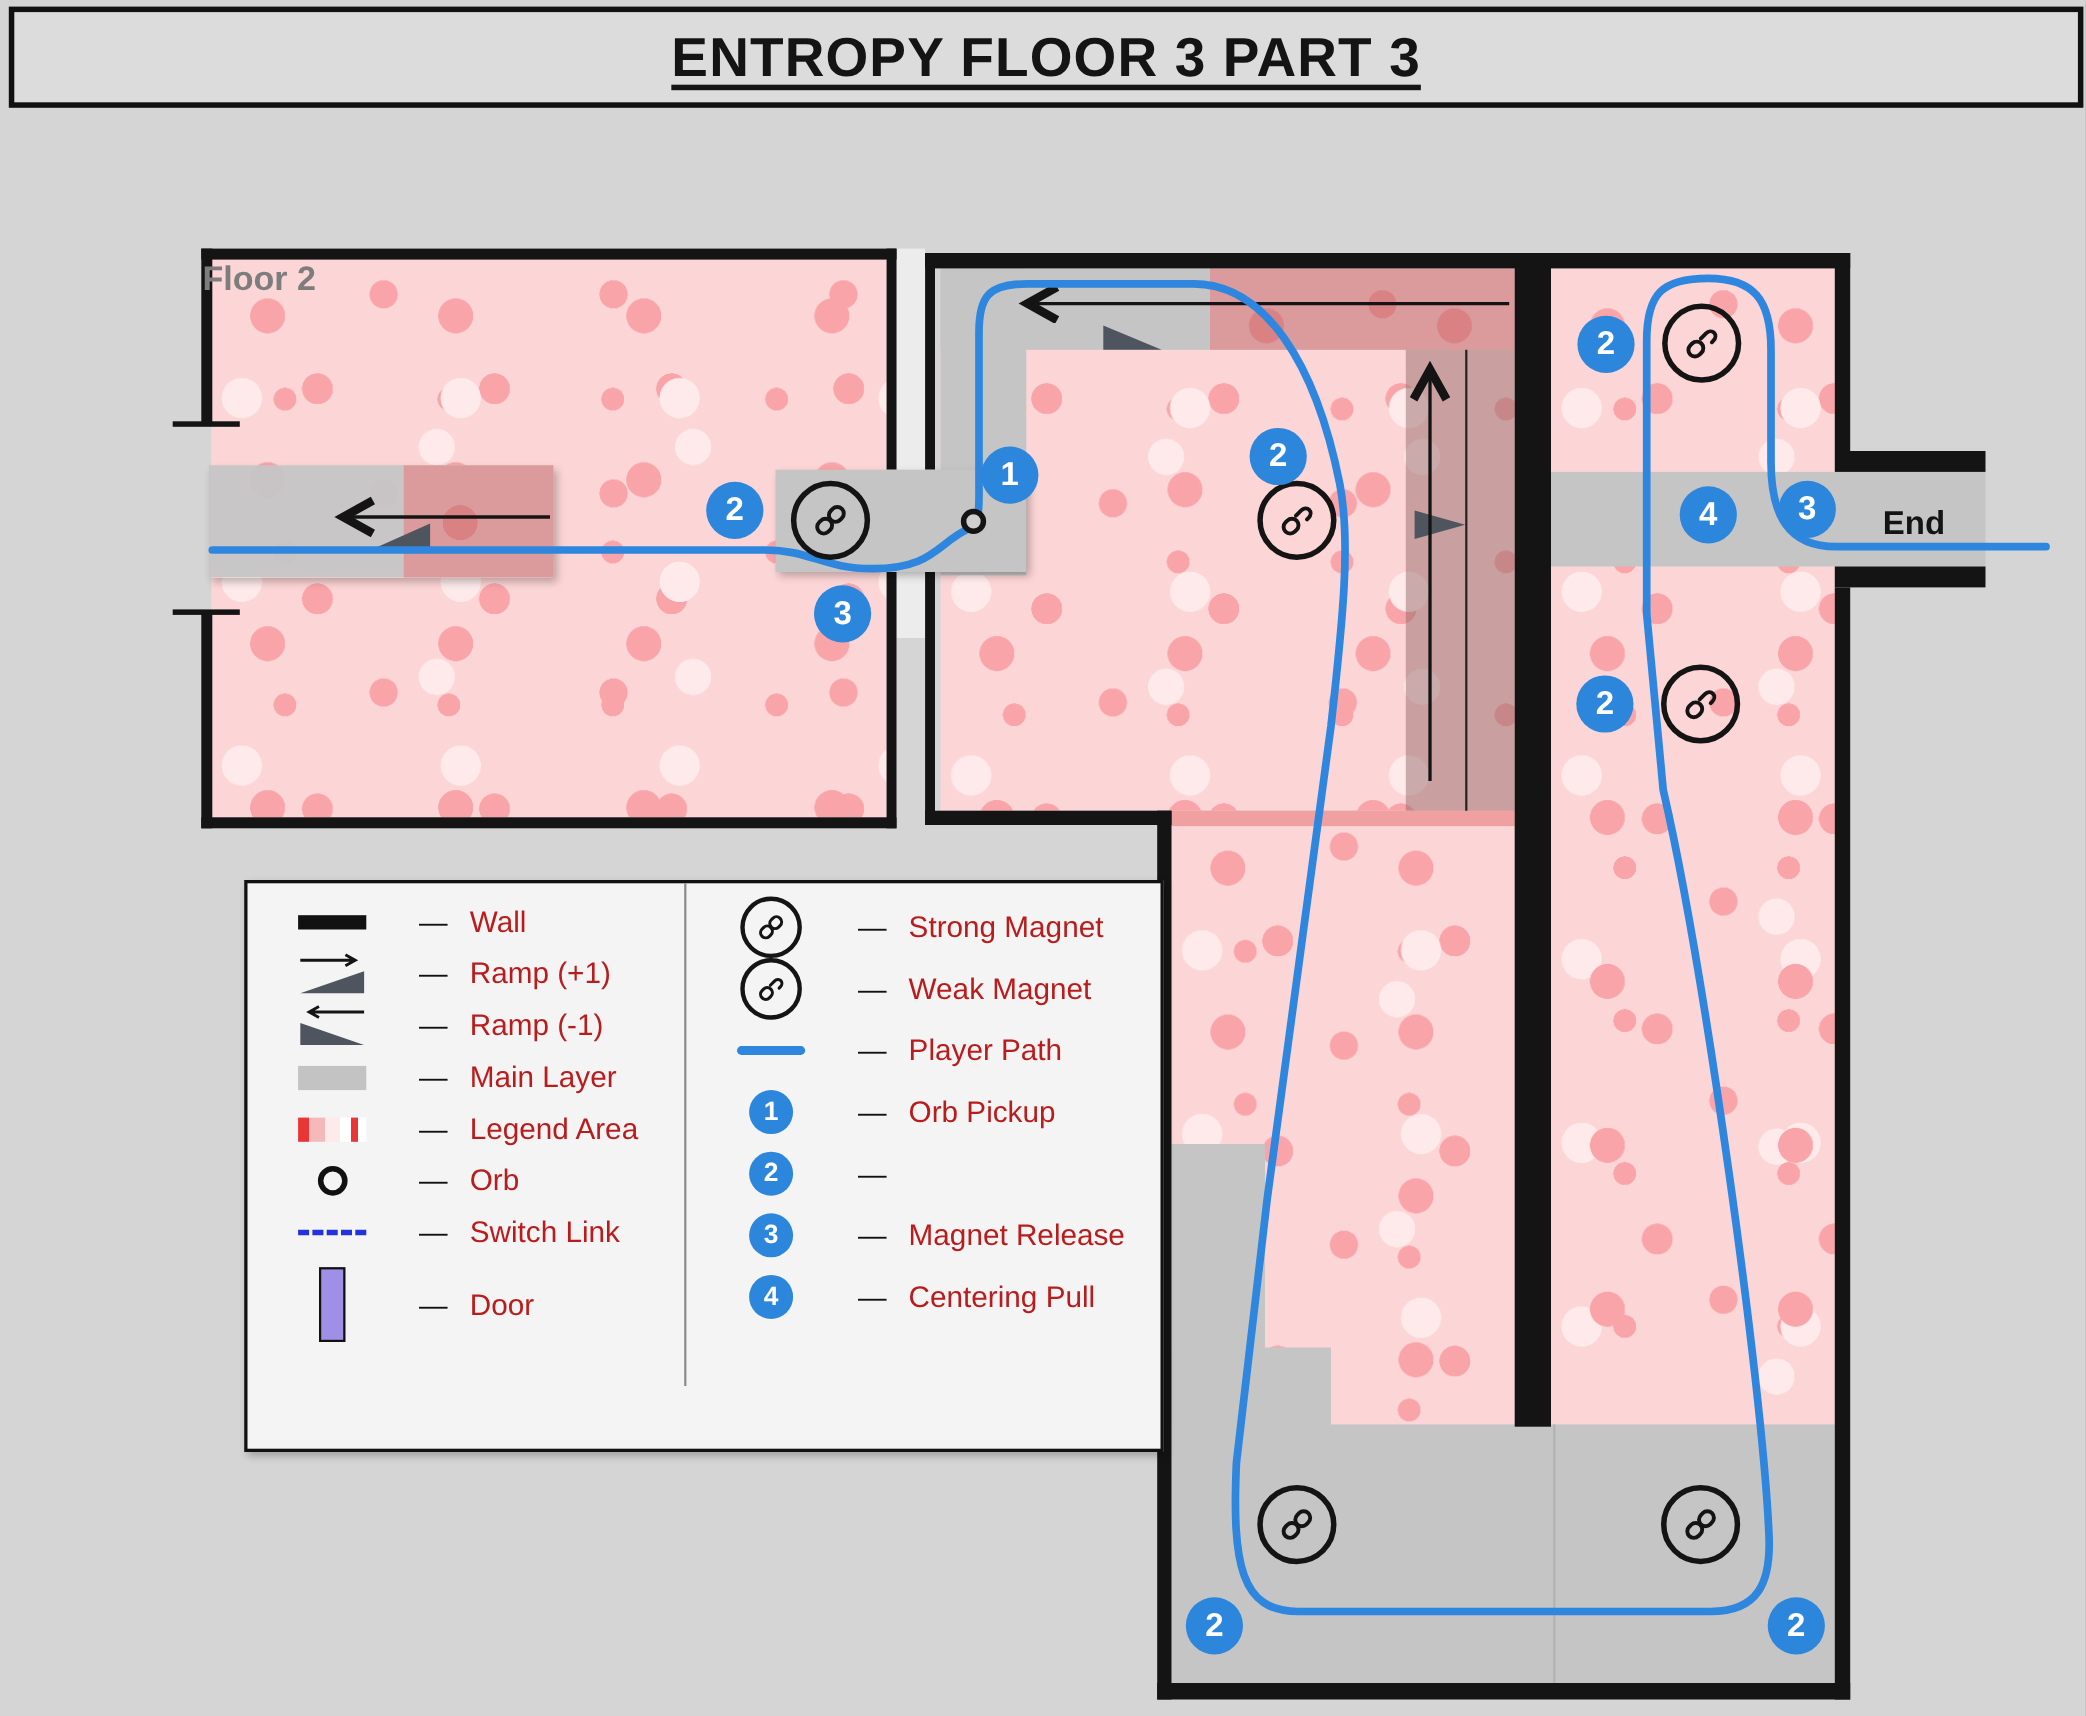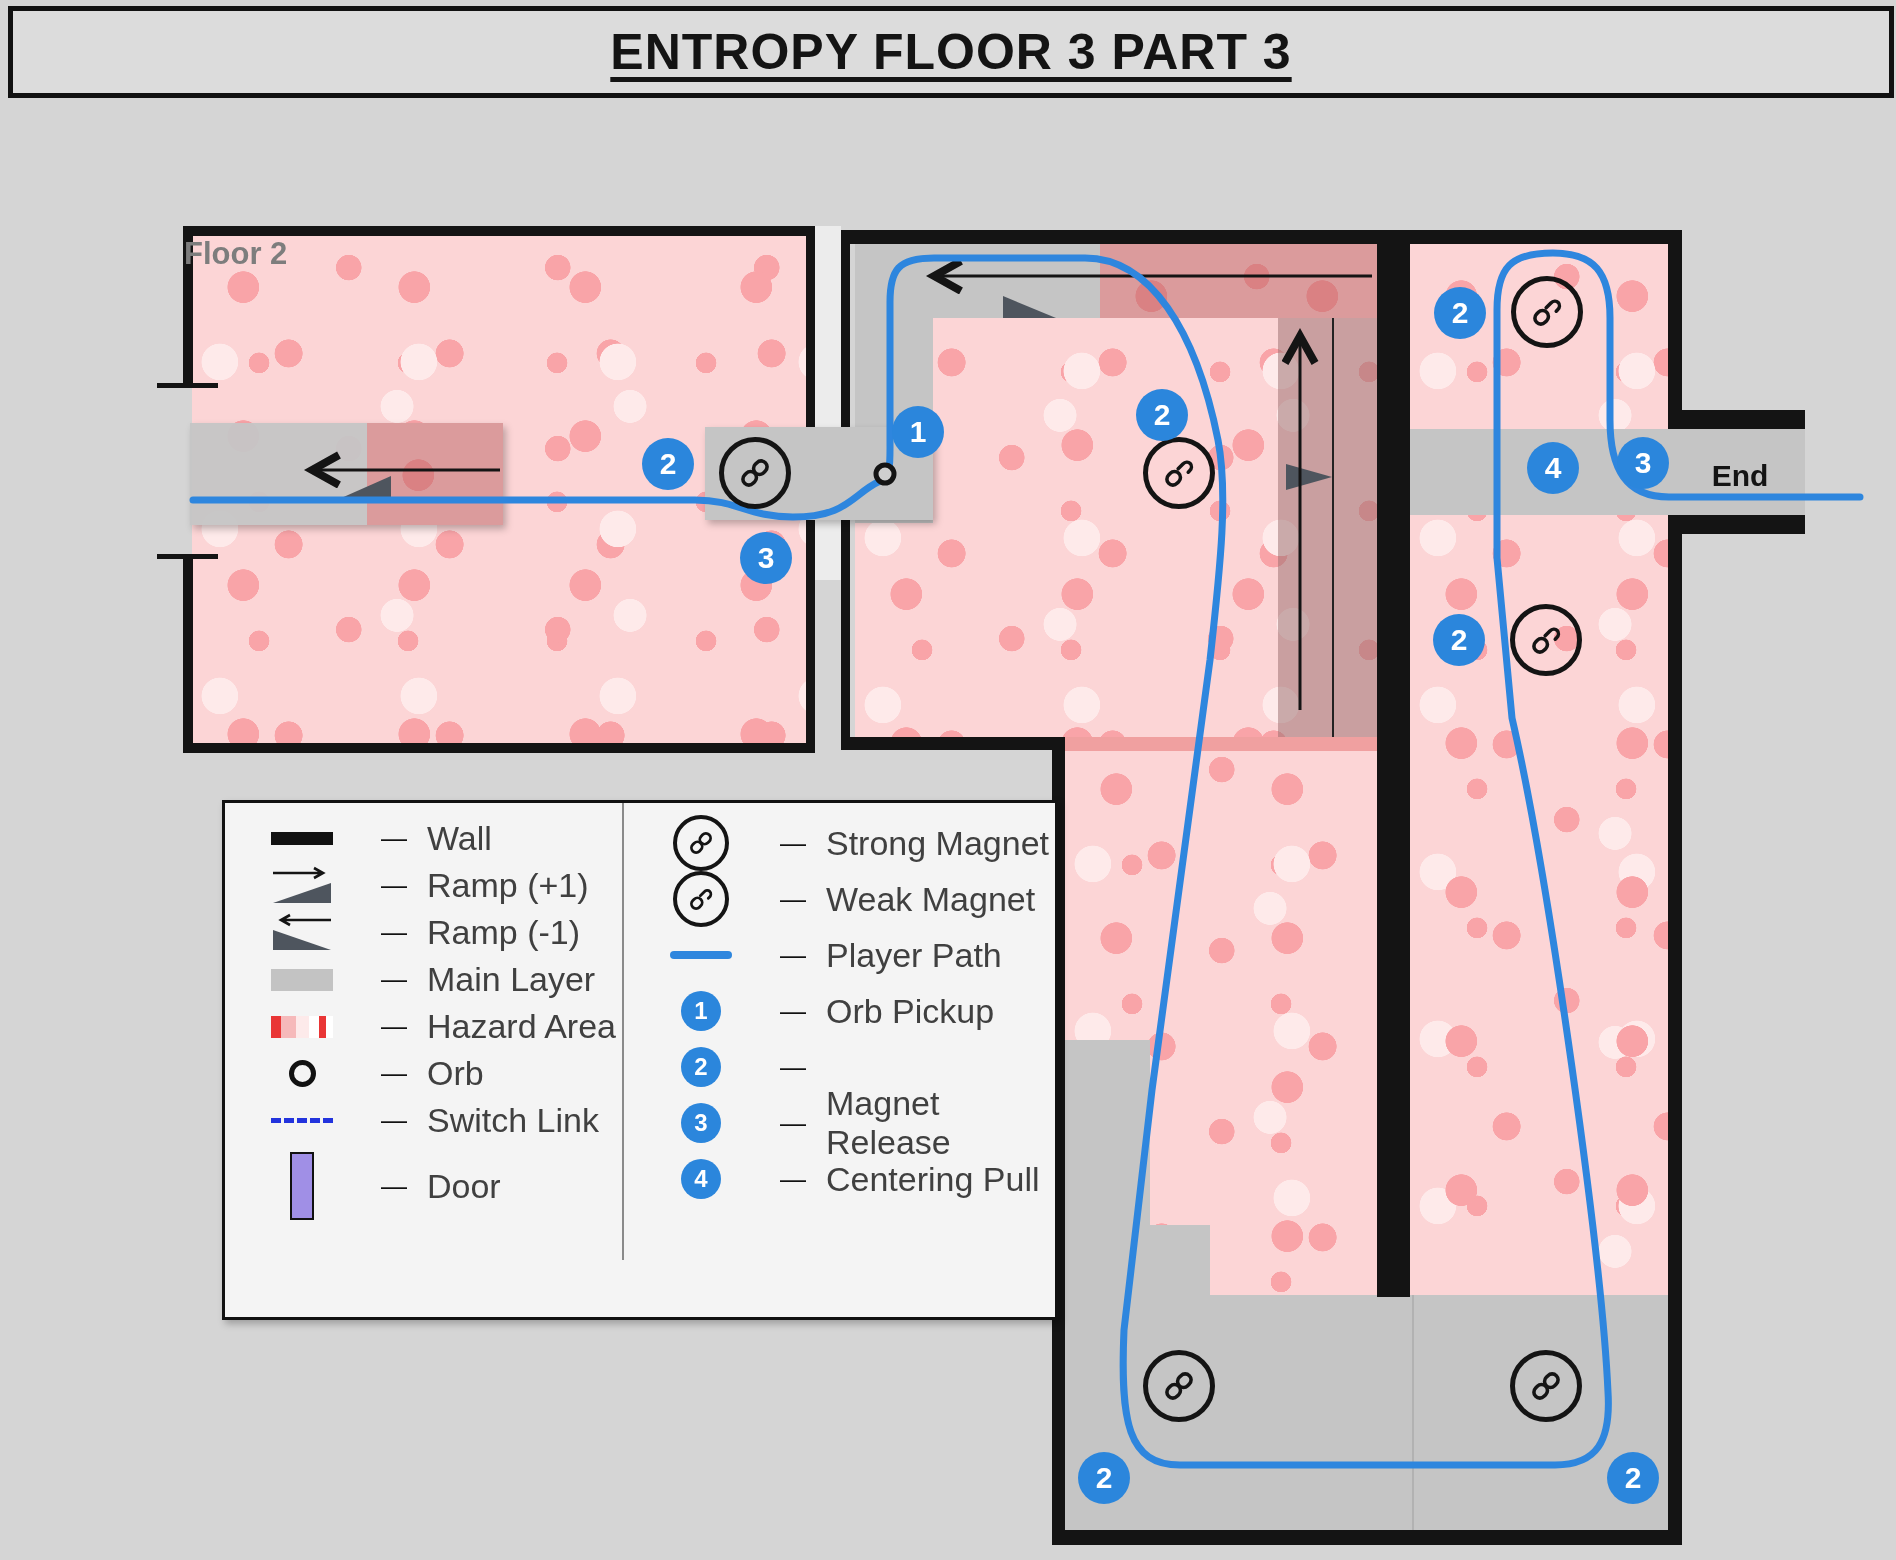--- a/index.html
+++ b/index.html
@@ -44,21 +44,21 @@
           border:3px solid #111;box-sizing:border-box;}
   .legend-header{height:56px;border-bottom:4px solid #111;display:flex;align-items:center;justify-content:center;
                  font-size:32px;}
   .legend-body{display:flex;height:457px;}
   .legend-col{box-sizing:border-box;padding-top:12px;}
   .legend-col.left{width:399px;border-right:2px solid #8a8a8a;}
   .legend-col.right{flex:1;}
   .lrow{display:flex;align-items:center;padding-left:18px;}
   .swcell{width:118px;display:flex;align-items:center;justify-content:center;flex:none;}
   .dashcell{width:66px;text-align:center;font-size:26px;color:#111;flex:none;}
-  .lbl{font-size:34px;color:#404040;}
+  .lbl{font-size:27px;color:#b91c1c;}
   
   .sw-wall{width:62px;height:13px;background:#111;}
   .sw-main{width:62px;height:22px;background:#c3c3c3;}
   .sw-hazard{width:62px;height:22px;background:
      linear-gradient(90deg,#e93535 0 16%, #f6b9ba 16% 40%, #fdeaea 40% 62%, #ffffff 62% 78%, #e93535 78% 88%, #ffffff 88%);}
   .sw-orb{width:17px;height:17px;border:5px solid #111;border-radius:50%;}
   .sw-switch{width:62px;height:0;border-top:5px dashed #2233dd;}
   .sw-door{width:20px;height:64px;border:2px solid #111;}
   .sw-path{width:62px;height:8px;border-radius:4px;}
   .badge{width:40px;height:40px;border-radius:50%;color:#fff;font-weight:bold;font-size:24px;
@@ -245,21 +245,21 @@
               <div class="sw-main"></div>
             </div>
             <div class="dashcell">—</div>
             <div class="lbl">Main Layer</div>
           </div>
           <div class="lrow" style="height: 47px;">
             <div class="swcell">
               <div class="sw-hazard"></div>
             </div>
             <div class="dashcell">—</div>
-            <div class="lbl">Hazard Area</div>
+            <div class="lbl">Legend Area</div>
           </div>
           <div class="lrow" style="height: 47px;">
             <div class="swcell">
               <div class="sw-orb"></div>
             </div>
             <div class="dashcell">—</div>
             <div class="lbl">Orb</div>
           </div>
           <div class="lrow" style="height: 47px;">
             <div class="swcell">

